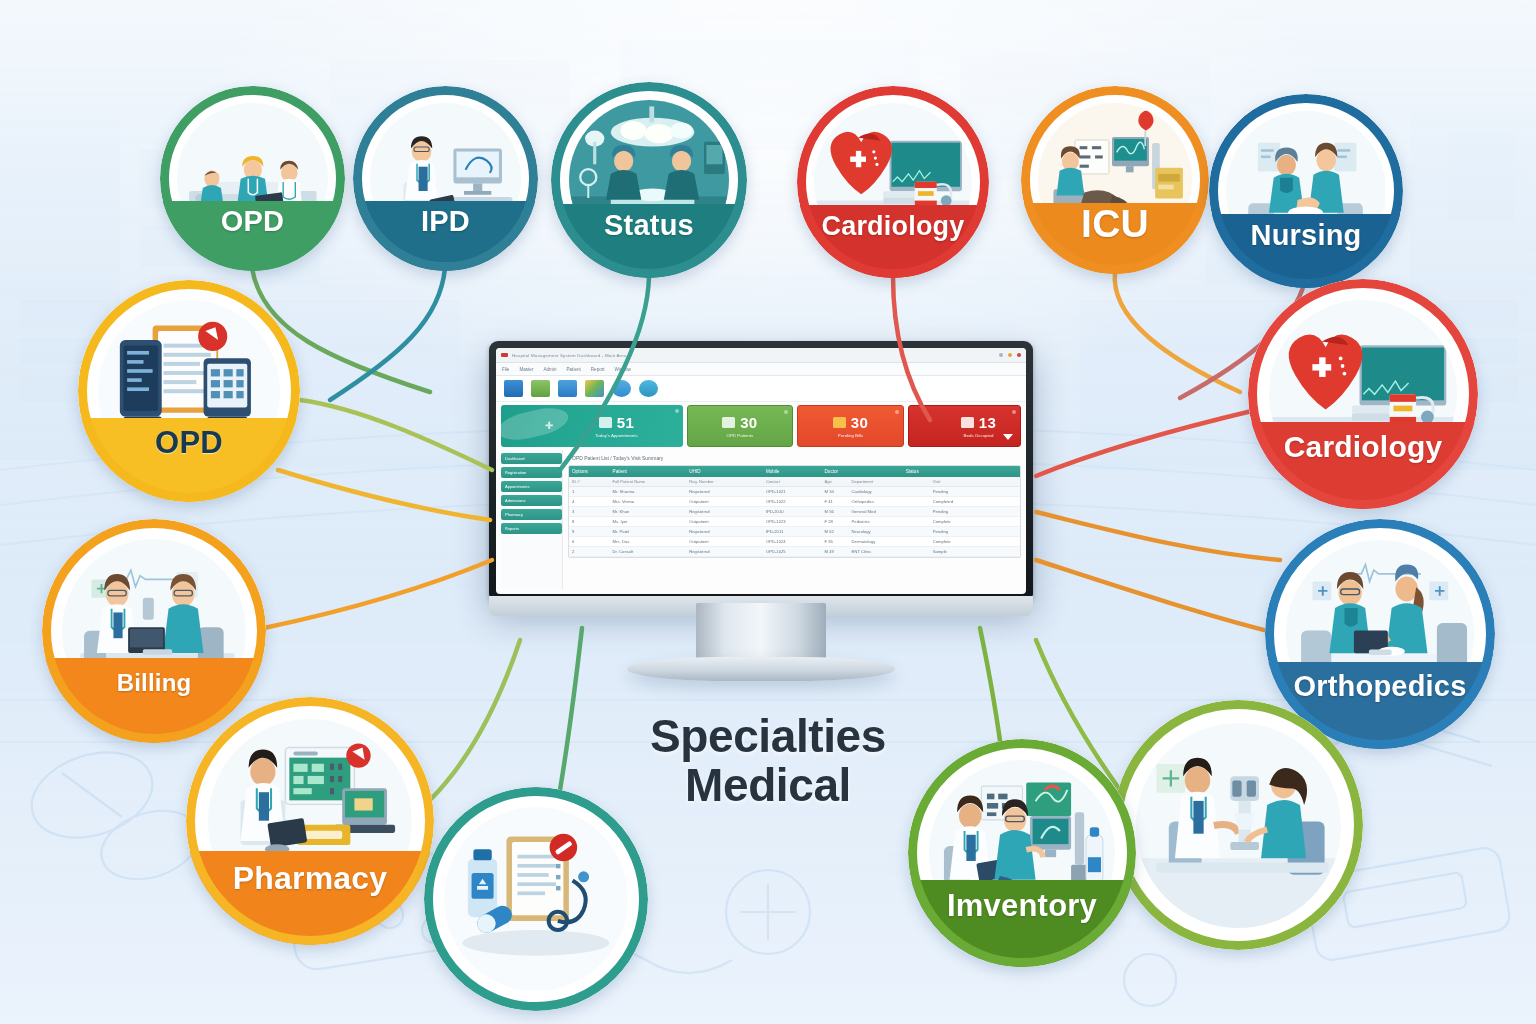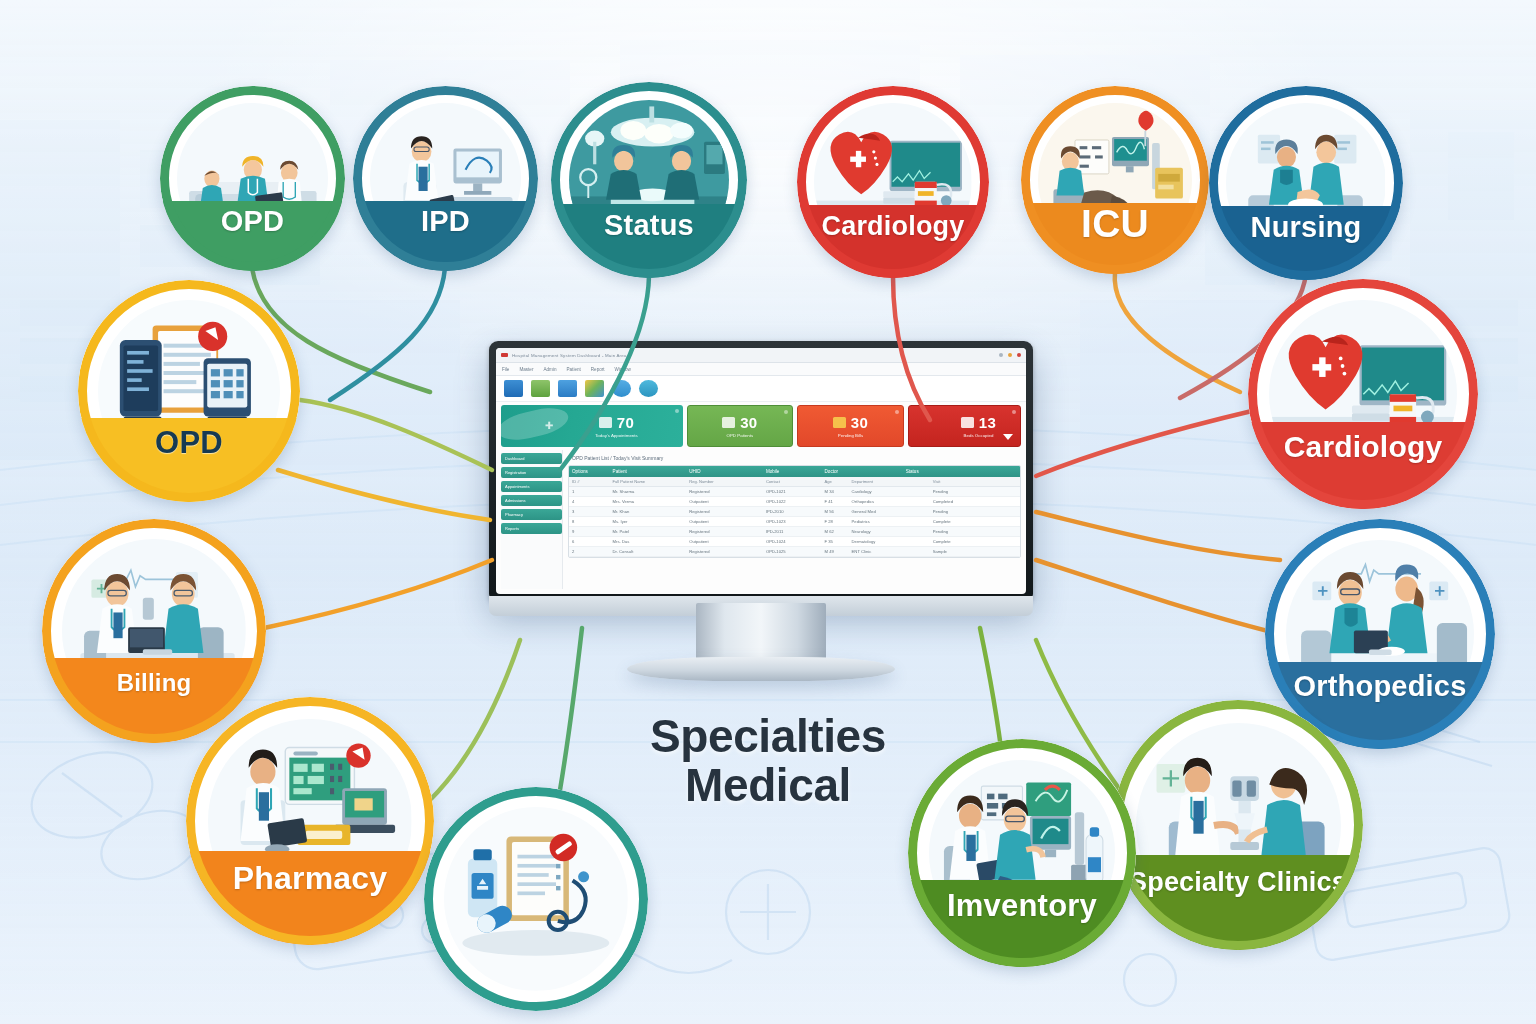--- a/index.html
+++ b/index.html
@@ -288,21 +288,21 @@
     </div>
 
     <div class="kpi-row">
       <div class="kpi k1">
         <span class="kpi-swoosh"></span>
         <span class="kpi-plus">✚</span>
         <span class="kpi-corner"></span>
         <span class="kpi-inner">
           <span class="kpi-top">
             <i class="kpi-ico"></i>
-            <span class="kpi-num">70</span>
+            <span class="kpi-num">51</span>
           </span>
           <span class="kpi-lbl">Today's Appointments</span>
         </span>
       </div>
       <div class="kpi k2">
         <span class="kpi-corner"></span>
         <span class="kpi-inner">
           <span class="kpi-top">
             <i class="kpi-ico"></i>
             <span class="kpi-num">30</span>
@@ -604,21 +604,21 @@
     <path d="M48 60 q10 2 12 8 l-14 2 z" fill="#5b4c3e"></path>
     <rect x="36" y="70" width="14" height="6" rx="1" fill="#8b96a0"></rect>
           </svg>
         </div>
       <div class="band">
         <span class="label " style="font-size:39px">ICU</span>
       </div>
       <div class="ring"></div>
     </div>
     </div>
-    <div class="node" style="left: 1209px; top: 86px; width: 194px; height: 194px; --ring: #1f6d9e; --band: #1a6291;">
+    <div class="node" style="left: 1209px; top: 94px; width: 194px; height: 194px; --ring: #1f6d9e; --band: #1a6291;">
     <div class="bubble">
       <div class="photo">
           <svg viewBox="0 0 100 100" preserveAspectRatio="xMidYMid slice" style="width:100%;height:100%;display:block">
             <rect width="100" height="100" fill="#f4f9fc"></rect>
             <rect y="66" width="100" height="34" fill="#e4eef4"></rect>
     <rect x="20" y="20" width="14" height="18" rx="1" fill="#dceaf2"></rect>
             <rect x="68" y="20" width="14" height="18" rx="1" fill="#dceaf2"></rect>
     <g fill="#9fc4d8">
               <rect x="22" y="24" width="8" height="1.6"></rect>
               <rect x="22" y="28" width="6" height="1.6"></rect>
@@ -873,23 +873,20 @@
     <rect x="50" y="38" width="6" height="22" fill="#dce8f0"></rect>
     <rect x="46" y="58" width="14" height="4" rx="1" fill="#b6c9d6"></rect>
     <path d="M48 44 l10 0 l-2 8 h-6 z" fill="#eef5fa"></path>
 
     <ellipse cx="72" cy="30" rx="6.2" ry="6.8" fill="#f0c093"></ellipse>
     <path d="M65 30 q4 -12 14 -6 q7 5 3 16 q-2 -8 -6 -8 q-6 0 -11 -2" fill="#3b2a1c"></path>
     <path d="M64 40 q8 -5 16 0 l3 26 h-22 z" fill="#2fa6b5"></path>
     <path d="M64 52 q-8 2 -10 6" stroke="#f0c093" stroke-width="3" fill="none"></path>
           </svg>
         </div>
-      <div class="band">
-        <span class="label " style="font-size:27px">Specialty Clinics</span>
-      </div>
       <div class="ring"></div>
     </div>
     </div>
     <div class="node" style="left: 424px; top: 787px; width: 224px; height: 224px; --ring: #2e9d8e; --band: #1f7f78;">
     <div class="bubble">
       <div class="photo">
           <svg viewBox="0 0 100 100" preserveAspectRatio="xMidYMid slice" style="width:100%;height:100%;display:block">
             <rect width="100" height="100" fill="#f8fbfd"></rect>
             <ellipse cx="50" cy="74" rx="40" ry="7" fill="#e1eaf0"></ellipse>
     <rect x="34" y="16" width="34" height="46" rx="2.5" fill="#d8b878"></rect>

